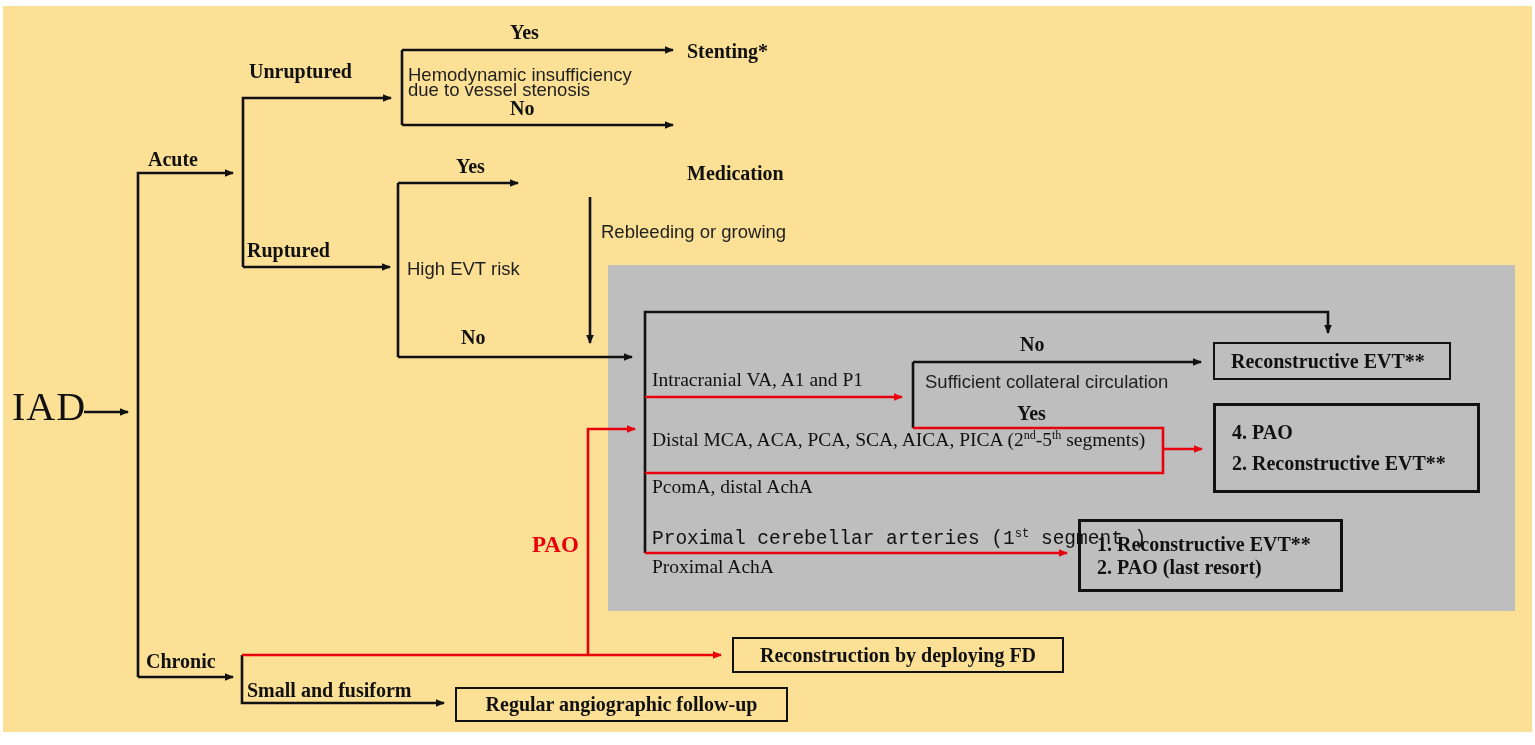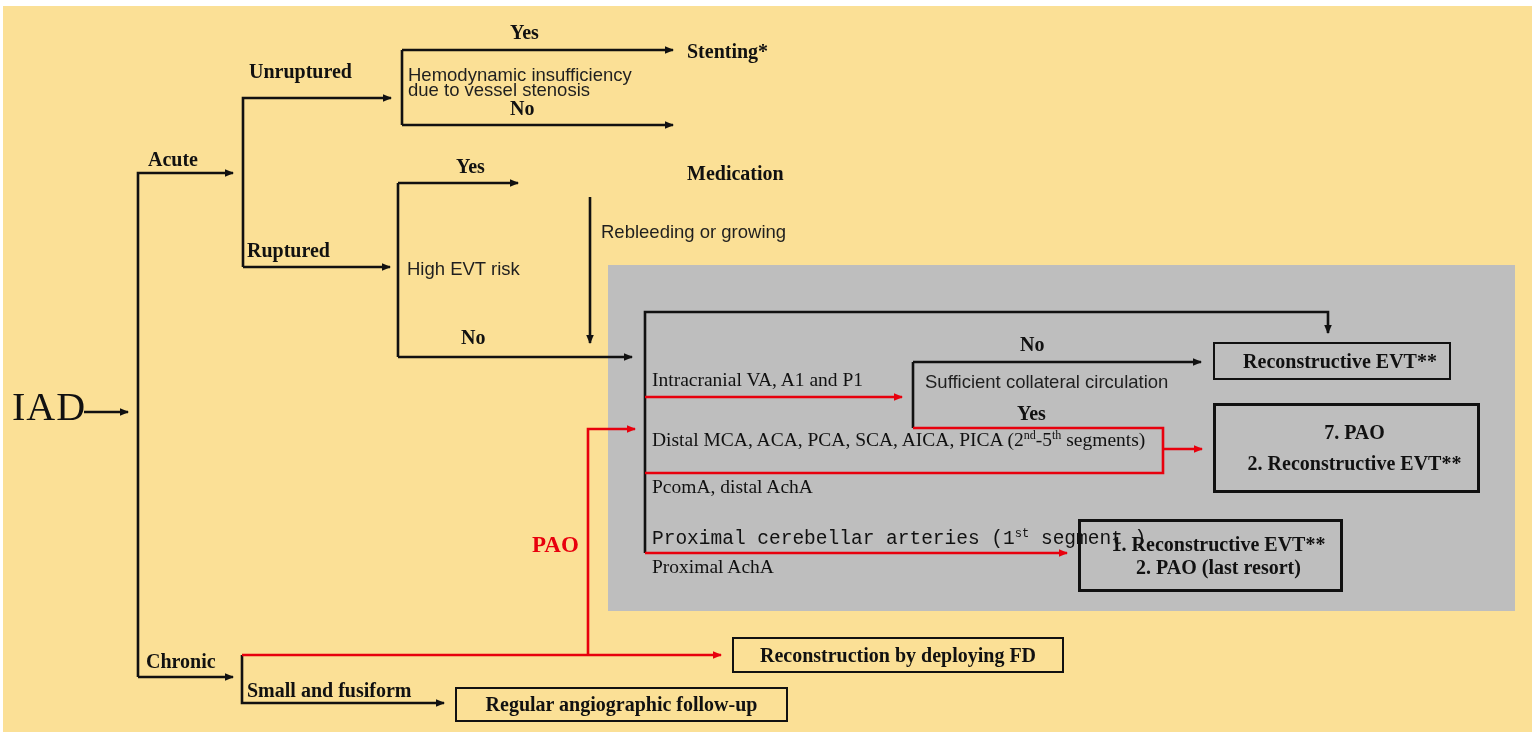--- a/index.html
+++ b/index.html
@@ -13,21 +13,21 @@
   svg.edges{position:absolute;left:0;top:0;width:1535px;height:745px;pointer-events:none;}
   .lbl{position:absolute;color:var(--ink);white-space:nowrap;line-height:1.05;}
   .bold{font-weight:bold;font-size:20px;}
   .sans{font-family:"Liberation Sans",sans-serif;font-size:18.5px;color:#1f1f1f;}
   .s19{font-size:19.5px;}
   .red{color:var(--accent);}
   .iad{font-size:40px;letter-spacing:1px;}
   .paoedge{font-size:23px;font-weight:bold;}
   .box{position:absolute;border:2.5px solid var(--ink);box-sizing:border-box;display:flex;flex-direction:column;justify-content:center;}
   .box .line{font-weight:bold;font-size:20px;white-space:nowrap;color:var(--ink);}
-  .box.pad{padding-left:16px;align-items:center;}
+  .box.pad{padding-left:16px;}
   .box.center{align-items:center;}
   .box.thick{border-width:3px;}
   .gap .line{margin:4px 0;}
   sup{font-size:0.62em;line-height:0;}
 </style>
 </head>
 <body>
 
 <div class="canvas">
   <div class="bg"></div>
@@ -92,21 +92,21 @@
   <div class="lbl bold" style="left:1017px;top:403px;">Yes</div>
   <div class="lbl s19" style="left:652px;top:430px;">Distal MCA, ACA, PCA, SCA, AICA, PICA (2<sup>nd</sup>-5<sup>th</sup> segments)</div>
   <div class="lbl s19" style="left:652px;top:477px;">PcomA, distal AchA</div>
   <div class="lbl s19" style="left:652px;top:529px;font-family:Liberation Mono, monospace;">Proximal cerebellar arteries (1<sup>st</sup> segment )</div>
   <div class="lbl s19" style="left:652px;top:557px;">Proximal AchA</div>
 
   <div class="box pad" style="left:1213px;top:342px;width:238px;height:38px;">
     <div class="line">Reconstructive EVT**</div>
   </div>
   <div class="box pad thick gap" style="left:1213px;top:403px;width:267px;height:90px;">
-    <div class="line red">7. PAO</div>
+    <div class="line red">4. PAO</div>
     <div class="line">2. Reconstructive EVT**</div>
   </div>
   <div class="box pad thick" style="left:1078px;top:519px;width:265px;height:73px;">
     <div class="line">1. Reconstructive EVT**</div>
     <div class="line red">2. PAO (last resort)</div>
   </div>
 
   <div class="lbl paoedge red" style="left:532px;top:533px;">PAO</div>
 
   <div class="lbl bold" style="left:146px;top:651px;">Chronic</div>

